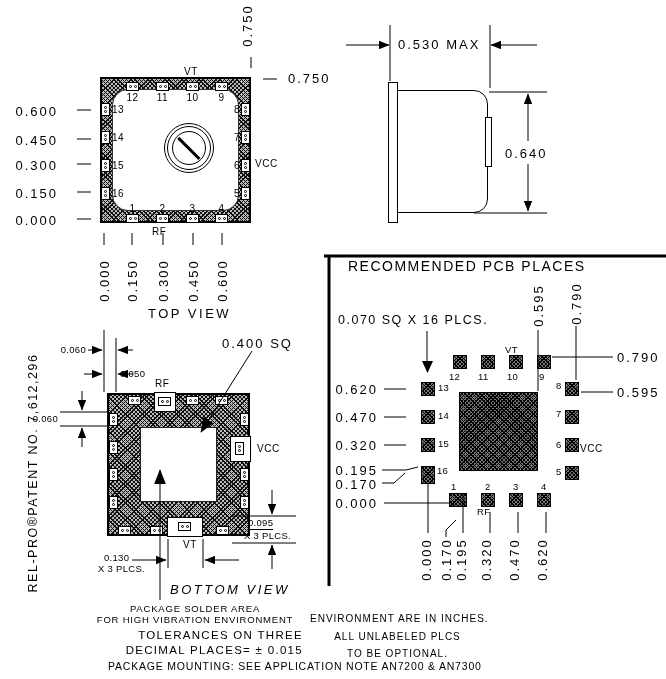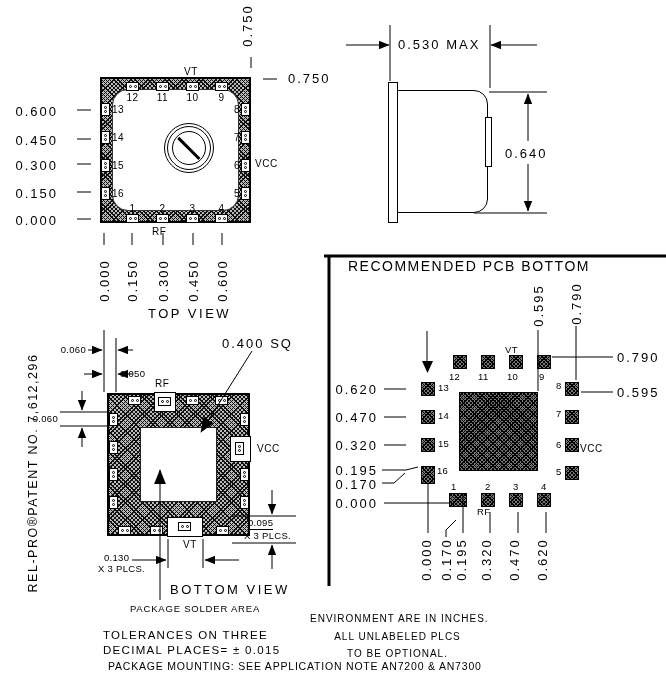--- a/index.html
+++ b/index.html
@@ -234,25 +234,26 @@
   <div class="L f10 lab" style="left:257px;top:443px;">VCC</div>
   <div class="L f10 lab" style="left:183px;top:539px;">VT</div>
   <div class="L f9 lab" style="left:50px;top:344px;width:36px;text-align:right;">0.060</div>
   <div class="L f9 lab" style="left:120px;top:368px;">0.050</div>
   <div class="L f9 lab" style="left:22px;top:413px;width:36px;text-align:right;">0.060</div>
   <div class="L f13 lab" style="left:222px;top:336px;">0.400 SQ</div>
   <div class="L f9 lab" style="left:248px;top:517px;border-bottom:1px solid #000;padding-bottom:1px;">0.095</div>
   <div class="L f9 lab" style="left:244px;top:530px;">X 3 PLCS.</div>
   <div class="L f9 lab" style="left:104px;top:552px;">0.130</div>
   <div class="L f9 lab" style="left:98px;top:563px;">X 3 PLCS.</div>
-  <div class="L cap lab" style="left:170px;top:582px;">BOTTOM VIEW</div>
+  <div class="L cap lab" style="left:170px;top:582px;font-style:italic;">BOTTOM VIEW</div>
 
   <div class="vrot f12 lab" style="left:-92px;top:466px;width:250px;">REL-PRO®PATENT NO. 7,612,296</div>
 
-  <div class="L lab" style="left:348px;top:258px;font-size:14px;letter-spacing:1.5px;">RECOMMENDED PCB BOTTOM</div>
+  <div class="L lab" style="left:348px;top:258px;font-size:14px;letter-spacing:1.5px;">RECOMMENDED PCB PLACES</div>
+  <div class="L f12 lab" style="left:338px;top:313px;">0.070 SQ X 16 PLCS.</div>
 
   <div class="pad hatchD" style="left:453px;top:355px;"></div>
   <div class="pad hatchD" style="left:481px;top:355px;"></div>
   <div class="pad hatchD" style="left:509px;top:355px;"></div>
   <div class="pad hatchD" style="left:537px;top:355px;"></div>
   <div class="pad hatchD" style="left:421px;top:382px;"></div>
   <div class="pad hatchD" style="left:421px;top:410px;"></div>
   <div class="pad hatchD" style="left:421px;top:438px;"></div>
   <div class="pad hatchD" style="left:421px;top:466px;height:18px;"></div>
   <div class="pad hatchD" style="left:565px;top:382px;"></div>
@@ -299,22 +300,23 @@
   <div class="vrot f13 lab" style="left:492px;top:552px;width:44px;">0.470</div>
   <div class="vrot f13 lab" style="left:520px;top:552px;width:44px;">0.620</div>
 
   <div class="vrot f13 lab" style="left:516px;top:298px;width:44px;">0.595</div>
   <div class="vrot f13 lab" style="left:554px;top:296px;width:44px;">0.790</div>
   <div class="L f13 lab" style="left:617px;top:350px;">0.790</div>
   <div class="L f13 lab" style="left:617px;top:385px;">0.595</div>
 
   <div class="L lab" style="left:95px;top:604px;width:200px;text-align:center;font-size:9.5px;letter-spacing:.8px;line-height:10.5px;">
     <div>PACKAGE SOLDER AREA</div>
-  </div>
-  <div class="L lab" style="left:103px;top:628px;width:200px;text-align:left;font-size:11.5px;letter-spacing:1.3px;line-height:15px;">
+    <div>FOR HIGH VIBRATION ENVIRONMENT</div>
+  </div>
+  <div class="L lab" style="left:103px;top:628px;width:200px;text-align:right;font-size:11.5px;letter-spacing:1.3px;line-height:15px;">
     <div>TOLERANCES ON THREE</div>
     <div>DECIMAL PLACES= ± 0.015</div>
   </div>
   <div class="L lab" style="left:310px;top:610px;width:175px;text-align:center;font-size:10px;letter-spacing:1px;line-height:17.5px;">
     <div>ENVIRONMENT ARE IN INCHES.</div>
     <div>ALL UNLABELED PLCS</div>
     <div>TO BE OPTIONAL.</div>
   </div>
   <div class="L lab" style="left:108px;top:660px;font-size:10.5px;letter-spacing:.8px;">PACKAGE MOUNTING: SEE APPLICATION NOTE AN7200 &amp; AN7300</div>
 

